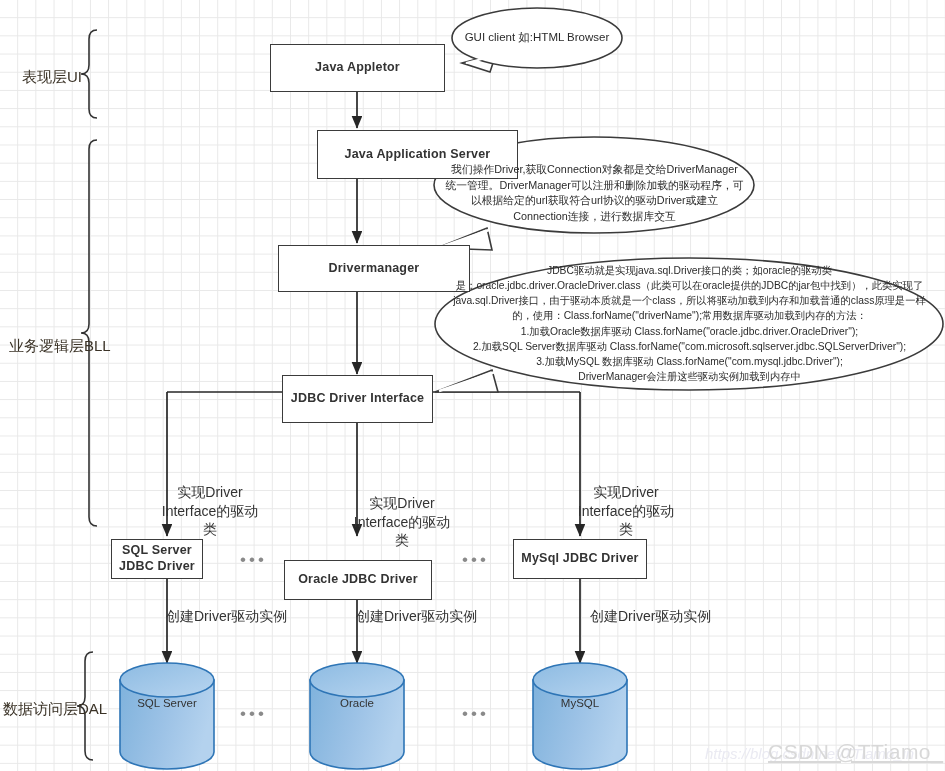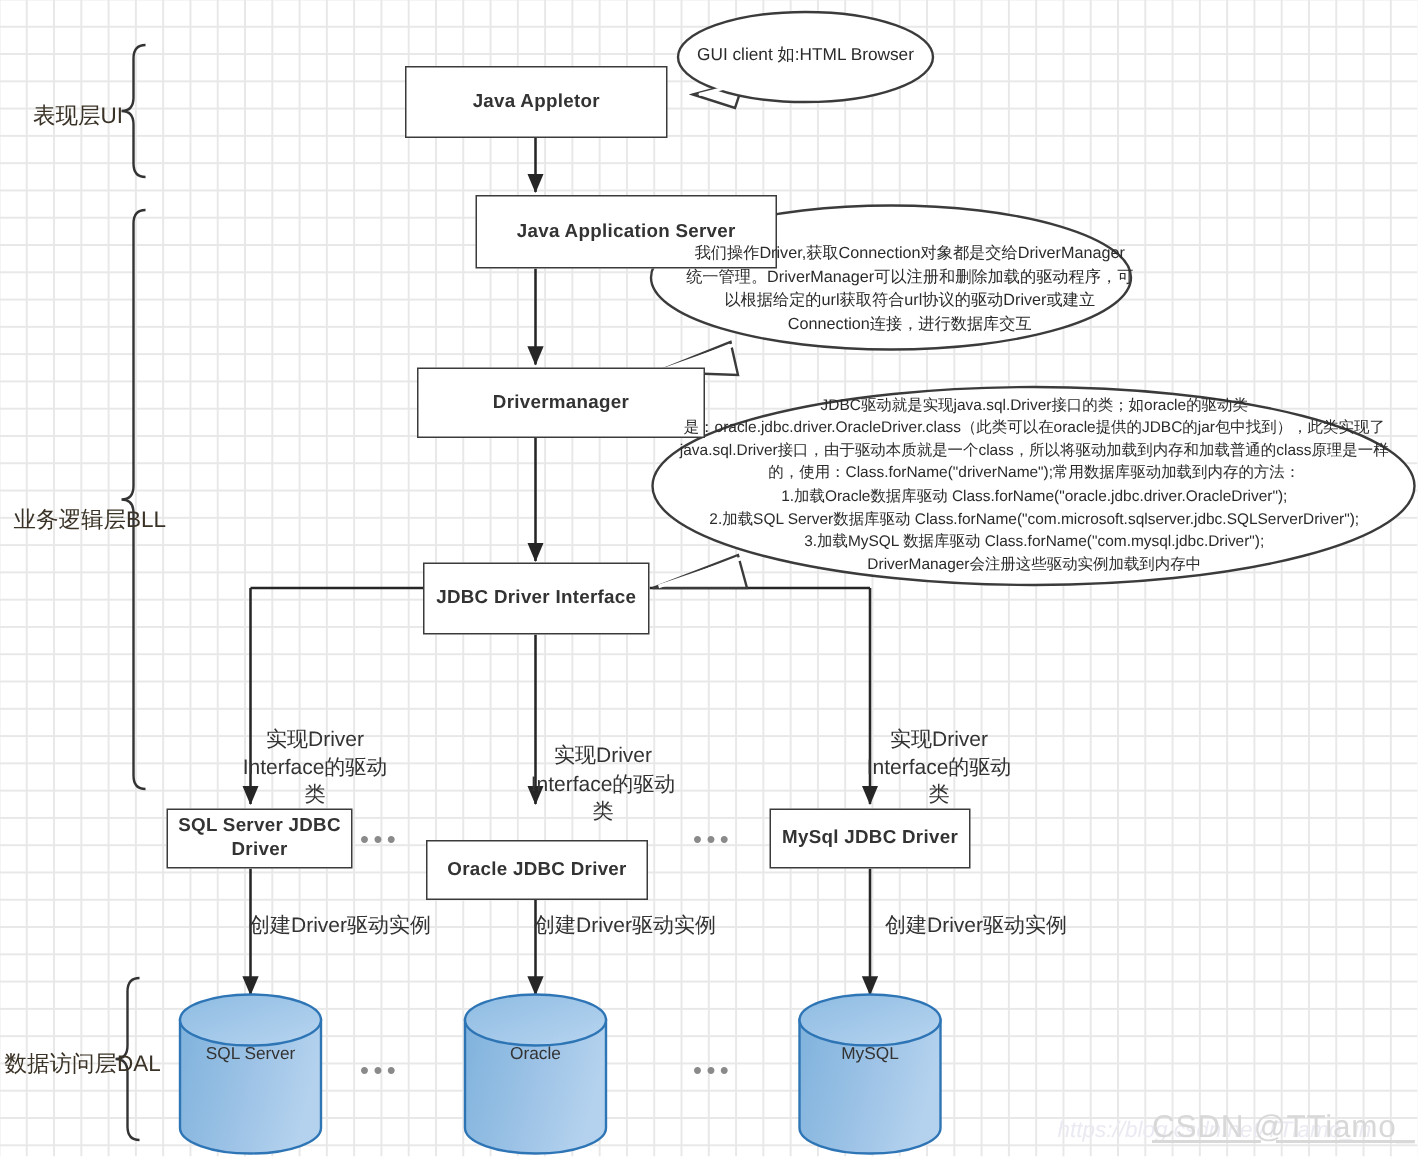--- a/index.html
+++ b/index.html
@@ -164,21 +164,21 @@
   <div class="layerlabel" style="left:3px;top:700px;">数据访问层DAL</div>
 
   <div class="boxnode" style="left:270px;top:44px;width:175px;height:48px;">Java Appletor</div>
 
   <div class="boxnode" style="left:270px;top:130px;width:201px;height:49px;margin-left:47px;">Java Application Server</div>
 
   <div class="boxnode" style="left:278px;top:245px;width:192px;height:47px;">Drivermanager</div>
 
   <div class="boxnode" style="left:282px;top:375px;width:151px;height:48px;">JDBC Driver Interface</div>
 
-  <div class="boxnode" style="left:111px;top:539px;width:124px;height:40px;">SQL Server JDBC Driver</div>
+  <div class="boxnode" style="left:111px;top:539px;width:92px;height:40px;">SQL Server JDBC Driver</div>
 
   <div class="boxnode" style="left:284px;top:560px;width:148px;height:40px;">Oracle JDBC Driver</div>
 
   <div class="boxnode" style="left:513px;top:539px;width:134px;height:40px;">MySql JDBC Driver</div>
 
   <div class="cyl" style="left:120px;top:697px;width:94px;">
     <div class="cyllabel">SQL Server</div>
   </div>
   <div class="cyl" style="left:310px;top:697px;width:94px;">
     <div class="cyllabel">Oracle</div>
@@ -201,21 +201,21 @@
   <div class="edgelabel" style="left:356px;top:607px;width:125px;text-align:left;">创建Driver驱动实例</div>
   <div class="edgelabel" style="left:590px;top:607px;width:125px;text-align:left;">创建Driver驱动实例</div>
 
   <div class="dots" style="left:240px;top:551px;">•••</div>
   <div class="dots" style="left:462px;top:551px;">•••</div>
   <div class="dots" style="left:240px;top:705px;">•••</div>
   <div class="dots" style="left:462px;top:705px;">•••</div>
 
   <div class="callout-text" style="left:462px;top:30px;width:150px;font-size:11.5px;line-height:1.3;">GUI client 如:HTML Browser</div>
 
-  <div class="callout-text" style="left:454px;top:162px;width:305px;font-size:10.8px;line-height:1.45;">我们操作Driver,获取Connection对象都是交给DriverManager
+  <div class="callout-text" style="left:442px;top:162px;width:305px;font-size:10.8px;line-height:1.45;">我们操作Driver,获取Connection对象都是交给DriverManager
 统一管理。DriverManager可以注册和删除加载的驱动程序，可
 以根据给定的url获取符合url协议的驱动Driver或建立
 Connection连接，进行数据库交互</div>
 
   <div class="callout-text" style="left:437px;top:263px;width:505px;font-size:10.3px;line-height:1.47;">JDBC驱动就是实现java.sql.Driver接口的类；如oracle的驱动类
 是：oracle.jdbc.driver.OracleDriver.class（此类可以在oracle提供的JDBC的jar包中找到），此类实现了
 java.sql.Driver接口，由于驱动本质就是一个class，所以将驱动加载到内存和加载普通的class原理是一样
 的，使用：Class.forName("driverName");常用数据库驱动加载到内存的方法：
 1.加载Oracle数据库驱动 Class.forName("oracle.jdbc.driver.OracleDriver");
 2.加载SQL Server数据库驱动 Class.forName("com.microsoft.sqlserver.jdbc.SQLServerDriver");

